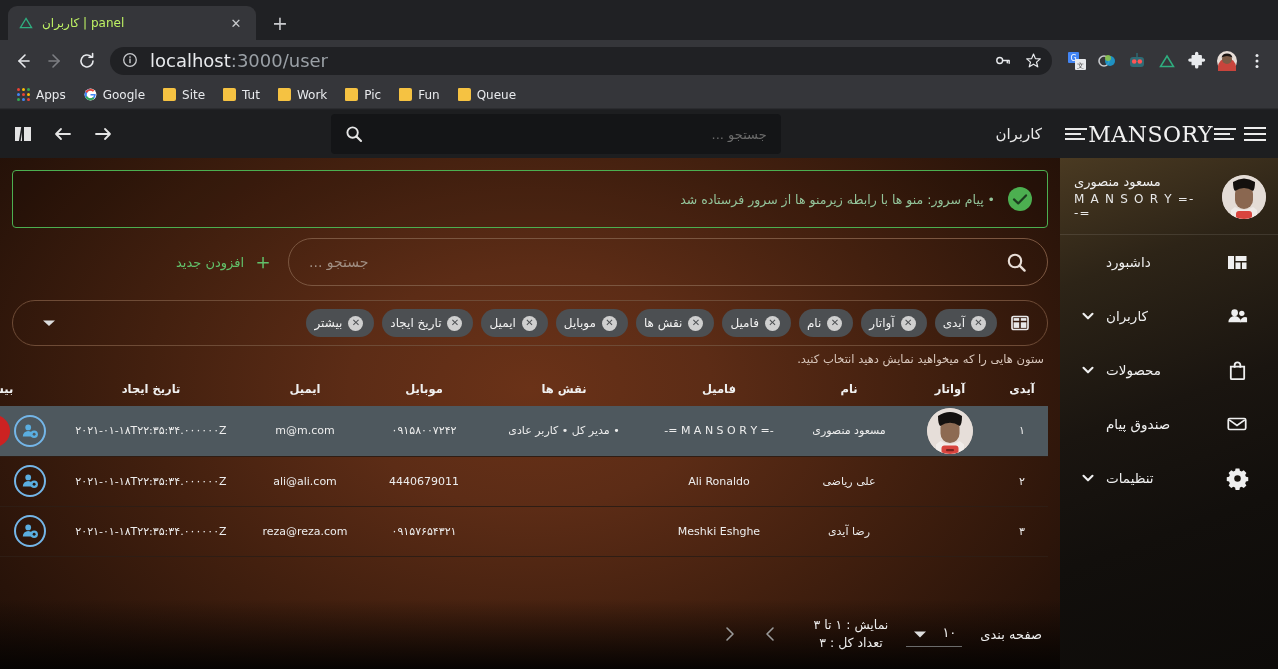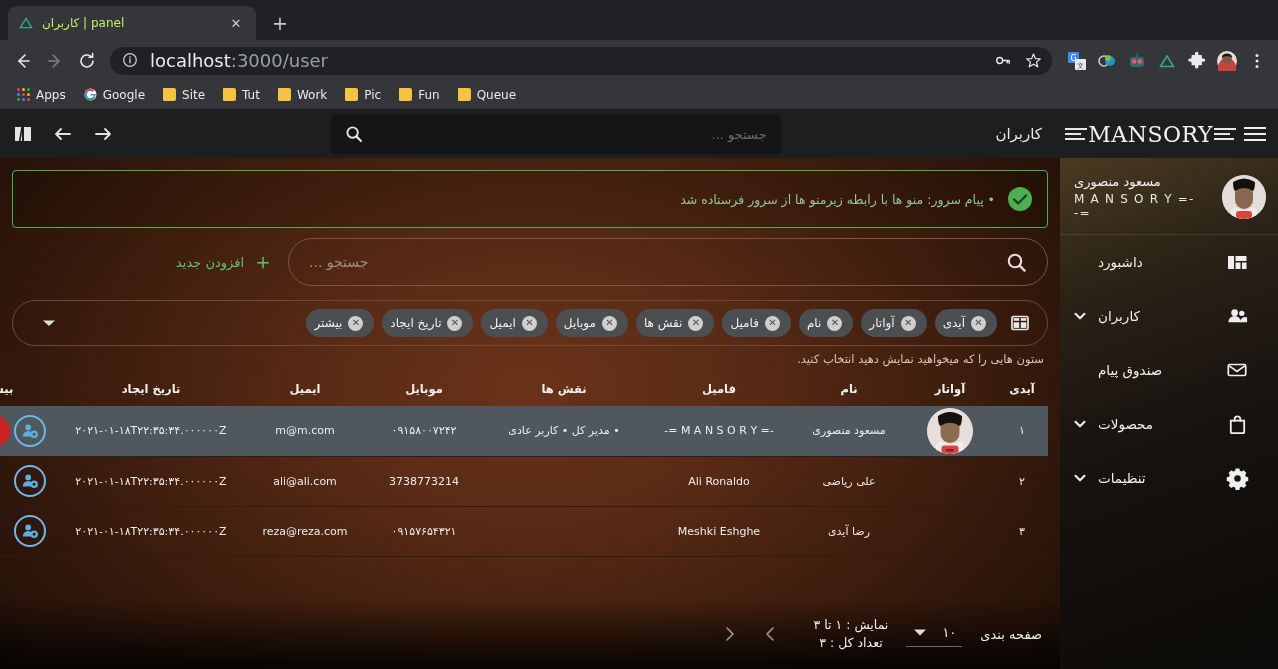--- a/index.html
+++ b/index.html
@@ -185,21 +185,21 @@
   .act.del { background: #cc2222; }
   .more-cell { position: relative; }
 
   .footer {
     position: absolute; bottom: 0; right: 0; left: 0; height: 70px;
     display: flex; align-items: center; direction: rtl; padding: 0 18px; gap: 18px;
     background: linear-gradient(to top, rgba(5,3,2,0.96), rgba(5,3,2,0.0));
   }
   .f-label { font-size: 13px; color: #ededed; }
   .f-select {
-    display: flex; align-items: center; gap: 14px; border-bottom: 1px solid #6b6b6b;
+    display: flex; align-items: flex-end; gap: 14px; border-bottom: 1px solid #6b6b6b;
     padding: 4px 6px 6px 6px; min-width: 56px; justify-content: space-between;
   }
   .f-select span { font-size: 13px; color: #ededed; }
   .f-info { font-size: 12.5px; color: #ededed; line-height: 1.45; text-align: center; }
   .f-nav { display: flex; align-items: center; gap: 16px; margin-right: 12px; }
   .f-arrow { width: 26px; height: 26px; display: flex; align-items: center; justify-content: center; color: #9a9a9a; font-size: 20px; }
 
   
   .sidebar { width: 218px; flex: 0 0 218px; display: flex; flex-direction: column; }
   .sb-head {
@@ -225,21 +225,21 @@
     display: flex; align-items: center; direction: rtl; gap: 10px; padding: 10px 12px 14px 12px;
     border-bottom: 1px solid rgba(255,255,255,0.10);
   }
   .sb-user-av { width: 44px; height: 44px; border-radius: 50%; overflow: hidden; background: #d8cfc9; flex:0 0 44px; position:relative;}
   .sb-user-txt { flex: 1; text-align: left; padding-left: 2px; }
   .sb-user-name { font-size: 13px; color: #f0f0f0; }
   .sb-user-sub { font-size: 12px; color: #e8e8e8; letter-spacing: 1.2px; margin-top: 3px; }
 
   .sb-item {
     height: 54px; display: flex; align-items: center; direction: rtl;
-    padding: 0 26px 0 10px; gap: 0;
+    padding: 0 26px 0 10px; gap: 0; margin-left: 8px;
   }
   .sb-ico { width: 30px; flex: 0 0 30px; display: flex; align-items: center; justify-content: center; color: #efefef; }
   .sb-txt { flex: 1; text-align: left; font-size: 13.5px; color: #f0f0f0; padding-left: 8px; }
   .sb-caret { width: 20px; flex: 0 0 20px; display: flex; align-items: center; justify-content: center; color: #efefef; }
 
   svg { display: block; }
 </style>
 </head>
 <body>
 
@@ -472,42 +472,42 @@
           <span class="sb-txt">کاربران</span>
           <span class="sb-caret">
             <svg width="14" height="14" viewBox="0 0 14 14">
                 <path d="M2.5 4.8 L7 9.3 L11.5 4.8" fill="none" stroke="#efefef" stroke-width="2.1" stroke-linecap="round" stroke-linejoin="round"></path>
               </svg>
           </span>
         </div>
 
         <div class="sb-item">
           <span class="sb-ico">
-            <svg width="22" height="22" viewBox="0 0 24 24">
-                <rect x="2.5" y="6" width="19" height="12" rx="1.6" fill="none" stroke="#efefef" stroke-width="1.9"></rect>
-                <path d="M3.5 7.5 L12 13.5 L20.5 7.5" fill="none" stroke="#efefef" stroke-width="1.9"></path>
-              </svg>
-          </span>
-          <span class="sb-txt">صندوق پیام</span>
-          <span class="sb-caret"></span>
-        </div>
-
-        <div class="sb-item">
-          <span class="sb-ico">
             <svg width="21" height="21" viewBox="0 0 22 22">
                 <path d="M4 7 H18 V19 a1 1 0 0 1 -1 1 H5 a1 1 0 0 1 -1 -1 Z" fill="none" stroke="#efefef" stroke-width="1.9"></path>
                 <path d="M8 8 V5.5 a3 3 0 0 1 6 0 V8" fill="none" stroke="#efefef" stroke-width="1.9"></path>
               </svg>
           </span>
           <span class="sb-txt">محصولات</span>
           <span class="sb-caret">
             <svg width="14" height="14" viewBox="0 0 14 14">
                 <path d="M2.5 4.8 L7 9.3 L11.5 4.8" fill="none" stroke="#efefef" stroke-width="2.1" stroke-linecap="round" stroke-linejoin="round"></path>
               </svg>
           </span>
+        </div>
+
+        <div class="sb-item">
+          <span class="sb-ico">
+            <svg width="22" height="22" viewBox="0 0 24 24">
+                <rect x="2.5" y="6" width="19" height="12" rx="1.6" fill="none" stroke="#efefef" stroke-width="1.9"></rect>
+                <path d="M3.5 7.5 L12 13.5 L20.5 7.5" fill="none" stroke="#efefef" stroke-width="1.9"></path>
+              </svg>
+          </span>
+          <span class="sb-txt">صندوق پیام</span>
+          <span class="sb-caret"></span>
         </div>
 
         <div class="sb-item">
           <span class="sb-ico">
             <svg width="23" height="23" viewBox="0 0 24 24">
                 <path d="M10 1.5 h4 l.5 2.4 1.9.8 2.1-1.3 2.8 2.8 -1.3 2.1 .8 1.9 2.4.5 v4 l-2.4.5 -.8 1.9 1.3 2.1 -2.8 2.8 -2.1-1.3 -1.9.8 -.5 2.4 h-4 l-.5-2.4 -1.9-.8 -2.1 1.3 -2.8-2.8 1.3-2.1 -.8-1.9 -2.4-.5 v-4 l2.4-.5 .8-1.9 -1.3-2.1 2.8-2.8 2.1 1.3 1.9-.8 Z" fill="#efefef"></path>
                 <circle cx="12" cy="12" r="3.4" fill="#1a1510"></circle>
               </svg>
           </span>
           <span class="sb-txt">تنظیمات</span>
@@ -696,21 +696,21 @@
 
                   </div>
                 </td>
               </tr>
               <tr>
                 <td class="col-id">۲</td>
                 <td class="col-avatar"></td>
                 <td class="col-name">علی ریاضی</td>
                 <td class="col-family">Ali Ronaldo</td>
                 <td class="col-roles"></td>
-                <td class="col-mobile">3738773214</td>
+                <td class="col-mobile">4440679011</td>
                 <td class="col-email">ali@ali.com</td>
                 <td class="col-date">۲۰۲۱-۰۱-۱۸T۲۲:۳۵:۳۴.۰۰۰۰۰۰Z</td>
                 <td class="col-more">
                   <div class="row-actions">
                     <span class="act user">
                       <svg width="18" height="18" viewBox="0 0 20 20">
                           <circle cx="8" cy="6" r="3.2" fill="#5aaee0"></circle>
                           <path d="M2 16 a6 6 0 0 1 12 0 Z" fill="#5aaee0"></path>
                           <circle cx="14.6" cy="13.6" r="4.2" fill="#5aaee0"></circle>
                           <circle cx="14.6" cy="13.6" r="1.6" fill="#231812"></circle>

